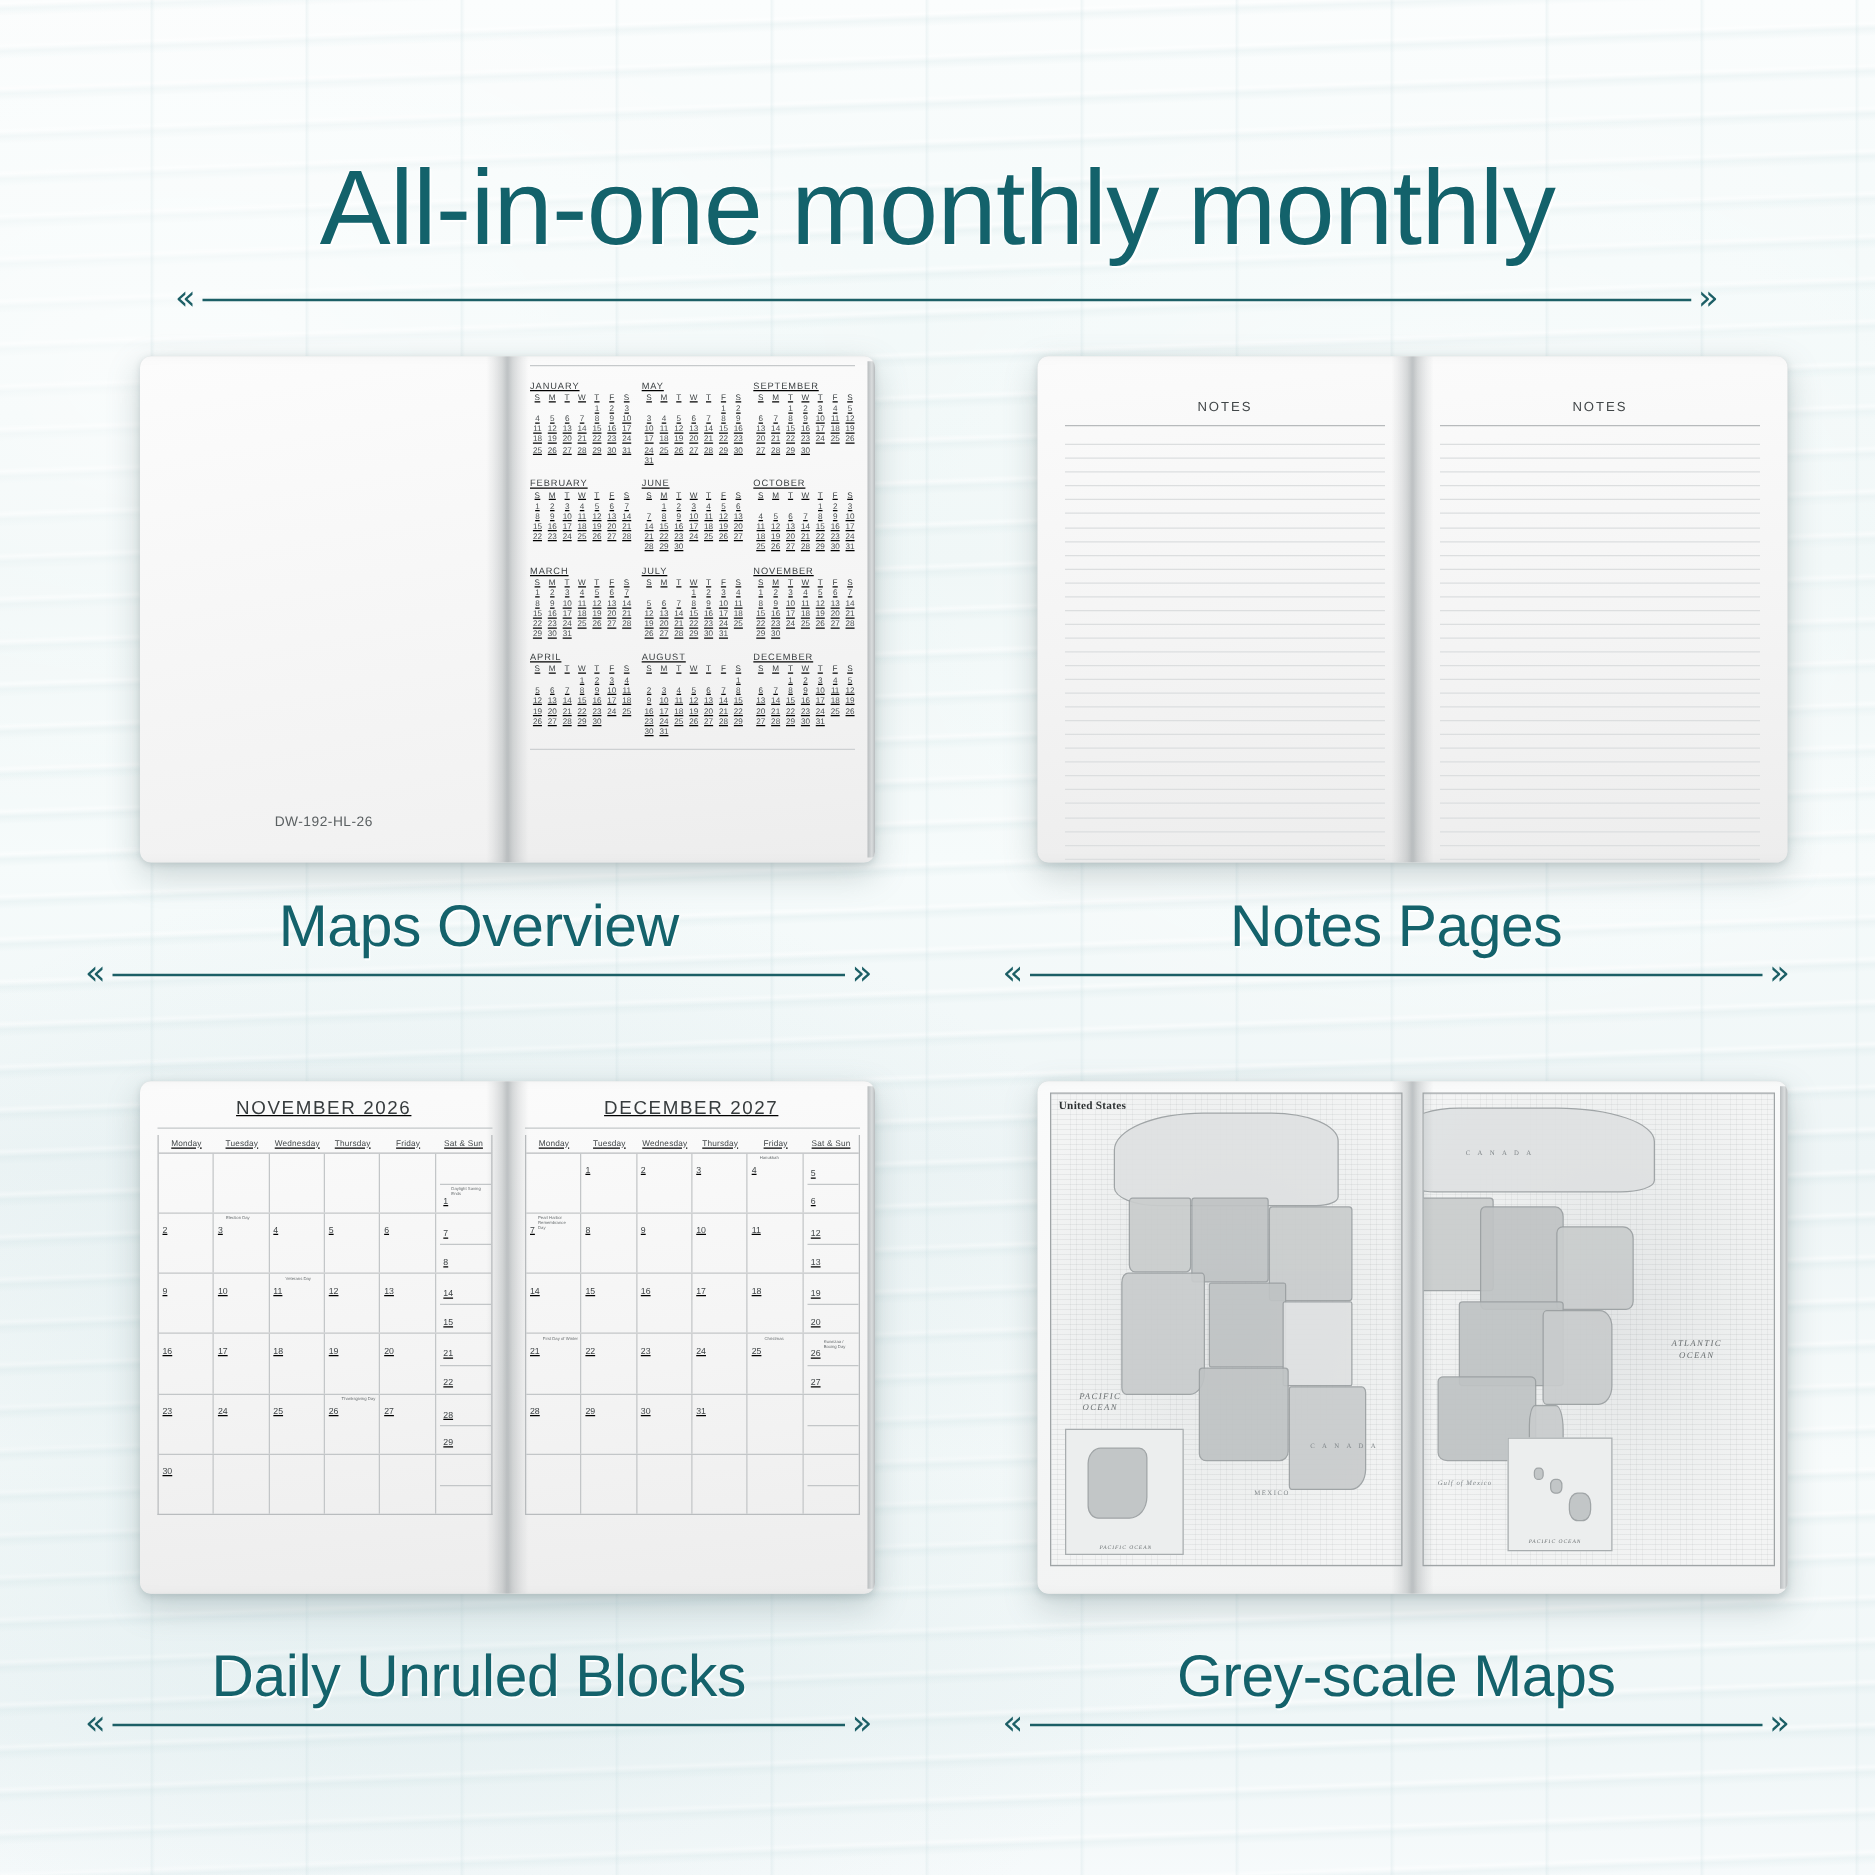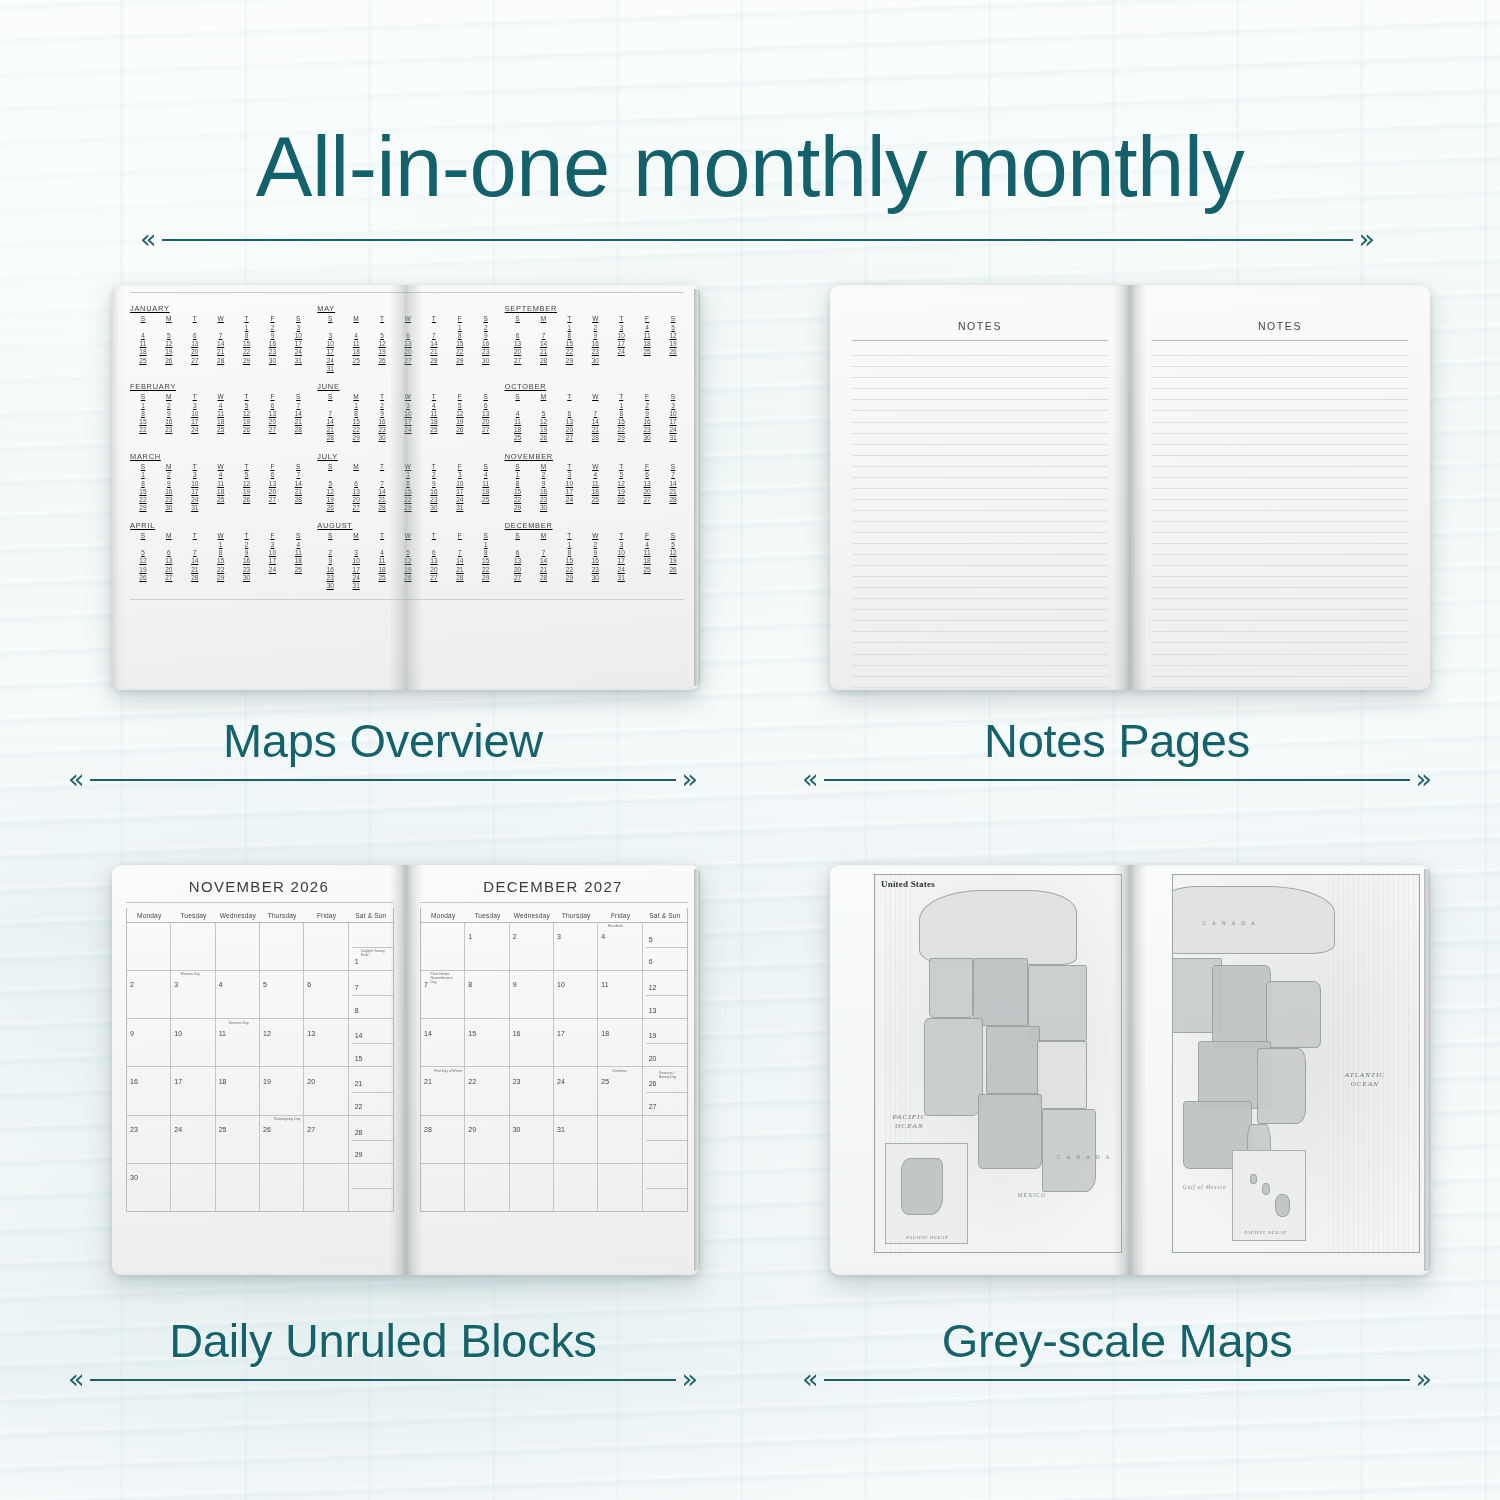--- a/index.html
+++ b/index.html
@@ -162,21 +162,21 @@
   .notes-head {
     text-align: center; font-size: 10.5px; color: #414648;
     letter-spacing: 1.6px; padding-top: 35px;
   }
   .notes-head-rule { height:1.2px; background:#b7babc; margin: 8px 22px 0 22px; }
   .notes-lines { padding: 0 22px; margin-top: 4px; }
   .notes-lines .ln { height: 11.05px; border-bottom: 1px solid #dcdedf; }
   .notes-foot-rule { height:1.4px; background:#b7babc; margin: 3px 22px 0 22px; }
 
   
-  #book-month { left: 112px; top: 865px; width: 588px; height: 410px; }
+  #book-month { left: 112px; top: 865px; width: 588px; height: 410px; text-decoration: underline; }
   .mo-title {
     text-align: center; font-size: 15px; color: #373c3e;
     letter-spacing: 1.3px; padding-top: 13px; white-space: nowrap;
   }
   .mo-title-rule { height: 1px; background: #c4c7c9; margin: 7px 12px 0 14px; }
   .mo-table {
     margin: 5px 12px 10px 14px;
     border: 1px solid #b9bcbe;
     border-top: none;
     display: flex; flex-direction: column;
@@ -215,21 +215,20 @@
 
   
   #book-map { left: 830px; top: 865px; width: 600px; height: 410px; }
   #book-map .page { background: linear-gradient(175deg,#fafbfb,#f2f3f3); }
   .map-frame {
     position: absolute; inset: 9px 8px 22px 10px;
     border: 1px solid #9fa4a6;
     background:
       radial-gradient(ellipse 62% 58% at 52% 46%, #e2e4e5 0%, #eceeee 55%, #f3f4f4 100%);
     overflow: hidden;
-    margin-left: 34px;
   }
   .page.right .map-frame { inset: 9px 10px 22px 8px; }
   .map-label-title {
     position:absolute; left:6px; top:4px;
     font-family: "Liberation Serif", serif; font-weight: 700;
     font-size: 9px; color: #2e3233; letter-spacing: .2px;
   }
   .map-ocean {
     position: absolute; font-family: "Liberation Serif", serif;
     font-style: italic; font-size: 7px; color: #6b7072;
@@ -264,20 +263,23 @@
 
 <div class="headline">All-in-one monthly monthly</div>
 
 <div class="arrow-rule" id="rule-top">
   <span class="chev l">«</span>
   <span class="bar"></span>
   <span class="chev r">»</span>
 </div>
 
 <div class="book" id="book-year">
+  <div class="page left">
+    <div class="sku">DW-192-HL-26</div>
+  </div>
   <div class="page right">
     <div class="cal-title-rule"></div>
     <div class="cal-grid" id="cal-grid">
         <div class="mini-month">
           <div class="mini-name">JANUARY</div>
           <div class="mini-week">
             <span>S</span>
             <span>M</span>
             <span>T</span>
             <span>W</span>

